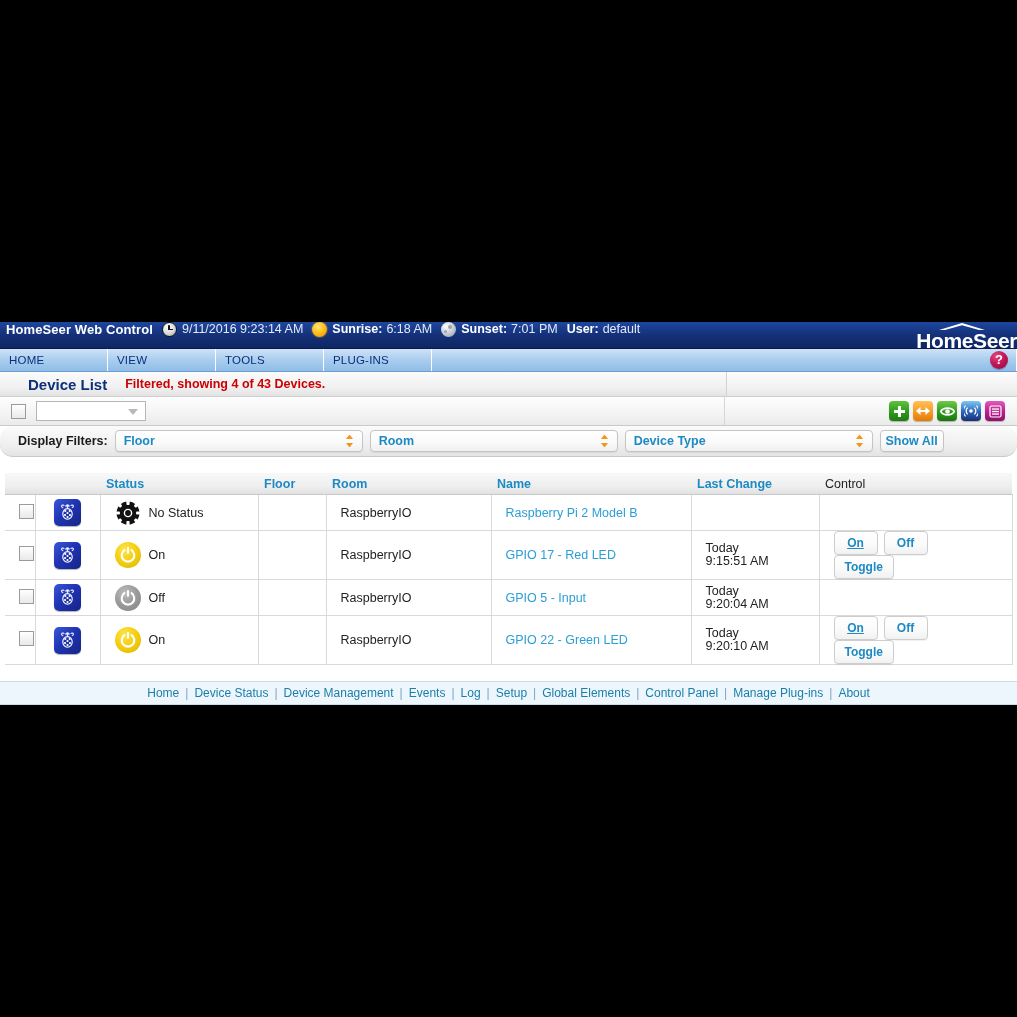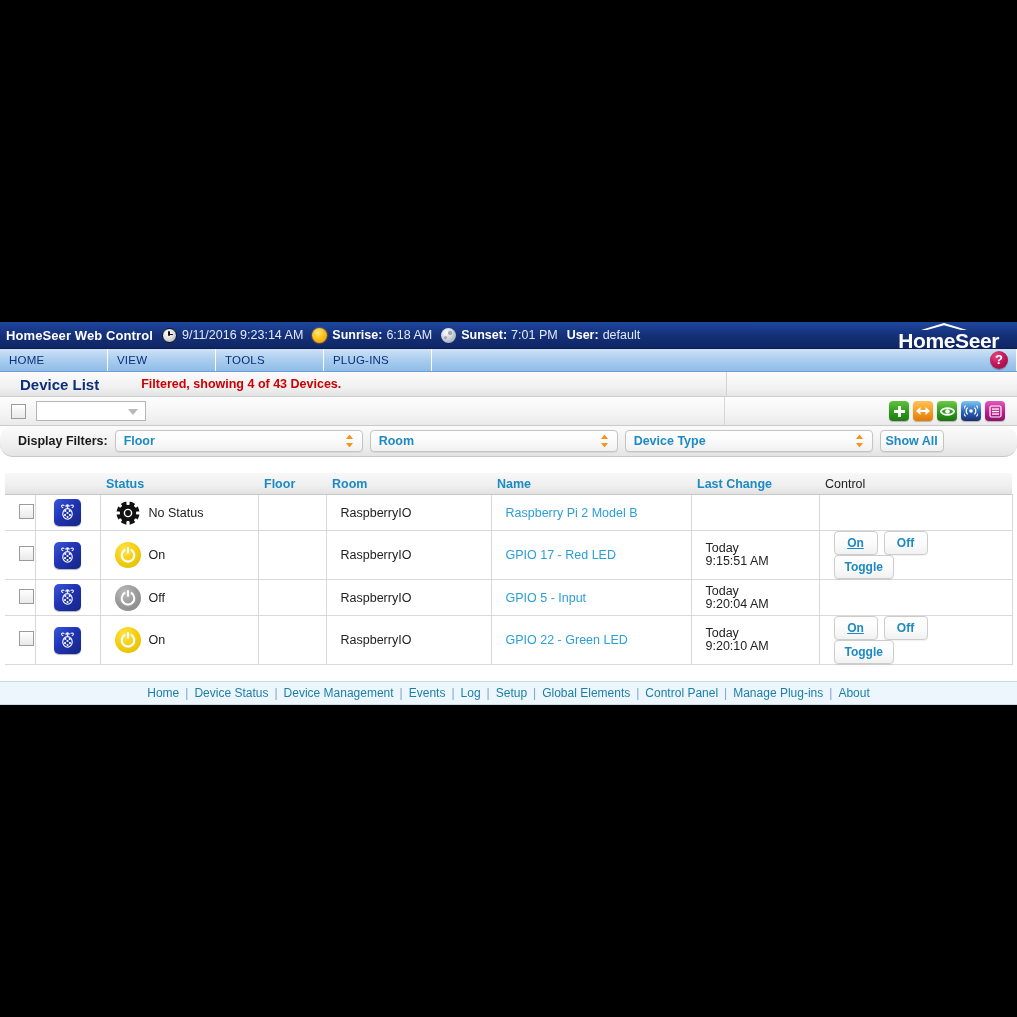--- a/index.html
+++ b/index.html
@@ -24,21 +24,20 @@
     background: #ffffff;
   }
 
   
   #titlebar {
     position: relative;
     height: 27px;
     background: linear-gradient(to bottom, #1d47a0 0%, #15317a 48%, #0f2664 100%);
     border-bottom: 1px solid #0a1b4c;
     display: flex;
-    align-items: center;
     padding: 0 6px;
     box-sizing: border-box;
     overflow: hidden;
   }
   .tb-title {
     color: #ffffff;
     font-size: 13px;
     font-weight: bold;
     letter-spacing: .1px;
     white-space: nowrap;
@@ -91,21 +90,21 @@
     background: rgba(120,128,145,.65); left: 7px; top: 3px;
   }
   .ico-moon::after {
     content:""; position:absolute; width:3px; height:3px; border-radius:50%;
     background: rgba(120,128,145,.6); left: 3px; top: 8px;
   }
 
   
   #brand {
     position: absolute;
-    right: 18px;
+    right: 0;
     top: 1px;
     text-align: right;
     line-height: 1;
   }
   #brand .roof {
     display: block;
     width: 46px;
     height: 8px;
     margin: 0 0 -1px auto;
     margin-right: 32px;
@@ -157,23 +156,22 @@
     box-shadow: 0 1px 1px rgba(0,0,0,.3);
   }
 
   
   #devlist-bar {
     height: 24px;
     background: linear-gradient(to bottom, #fbfbfb 0%, #f0f0f0 65%, #e3e3e3 100%);
     border-bottom: 1px solid #cfcfcf;
     display: flex;
     align-items: center;
-    padding-left: 20px;
+    padding-left: 28px;
     position: relative;
-    gap: 24px;
   }
   #devlist-bar .dl-title {
     color: #0b2f7a;
     font-size: 15px;
     font-weight: bold;
     margin-right: 18px;
   }
   #devlist-bar .dl-filtered {
     color: #cc0000;
     font-size: 12.5px;

